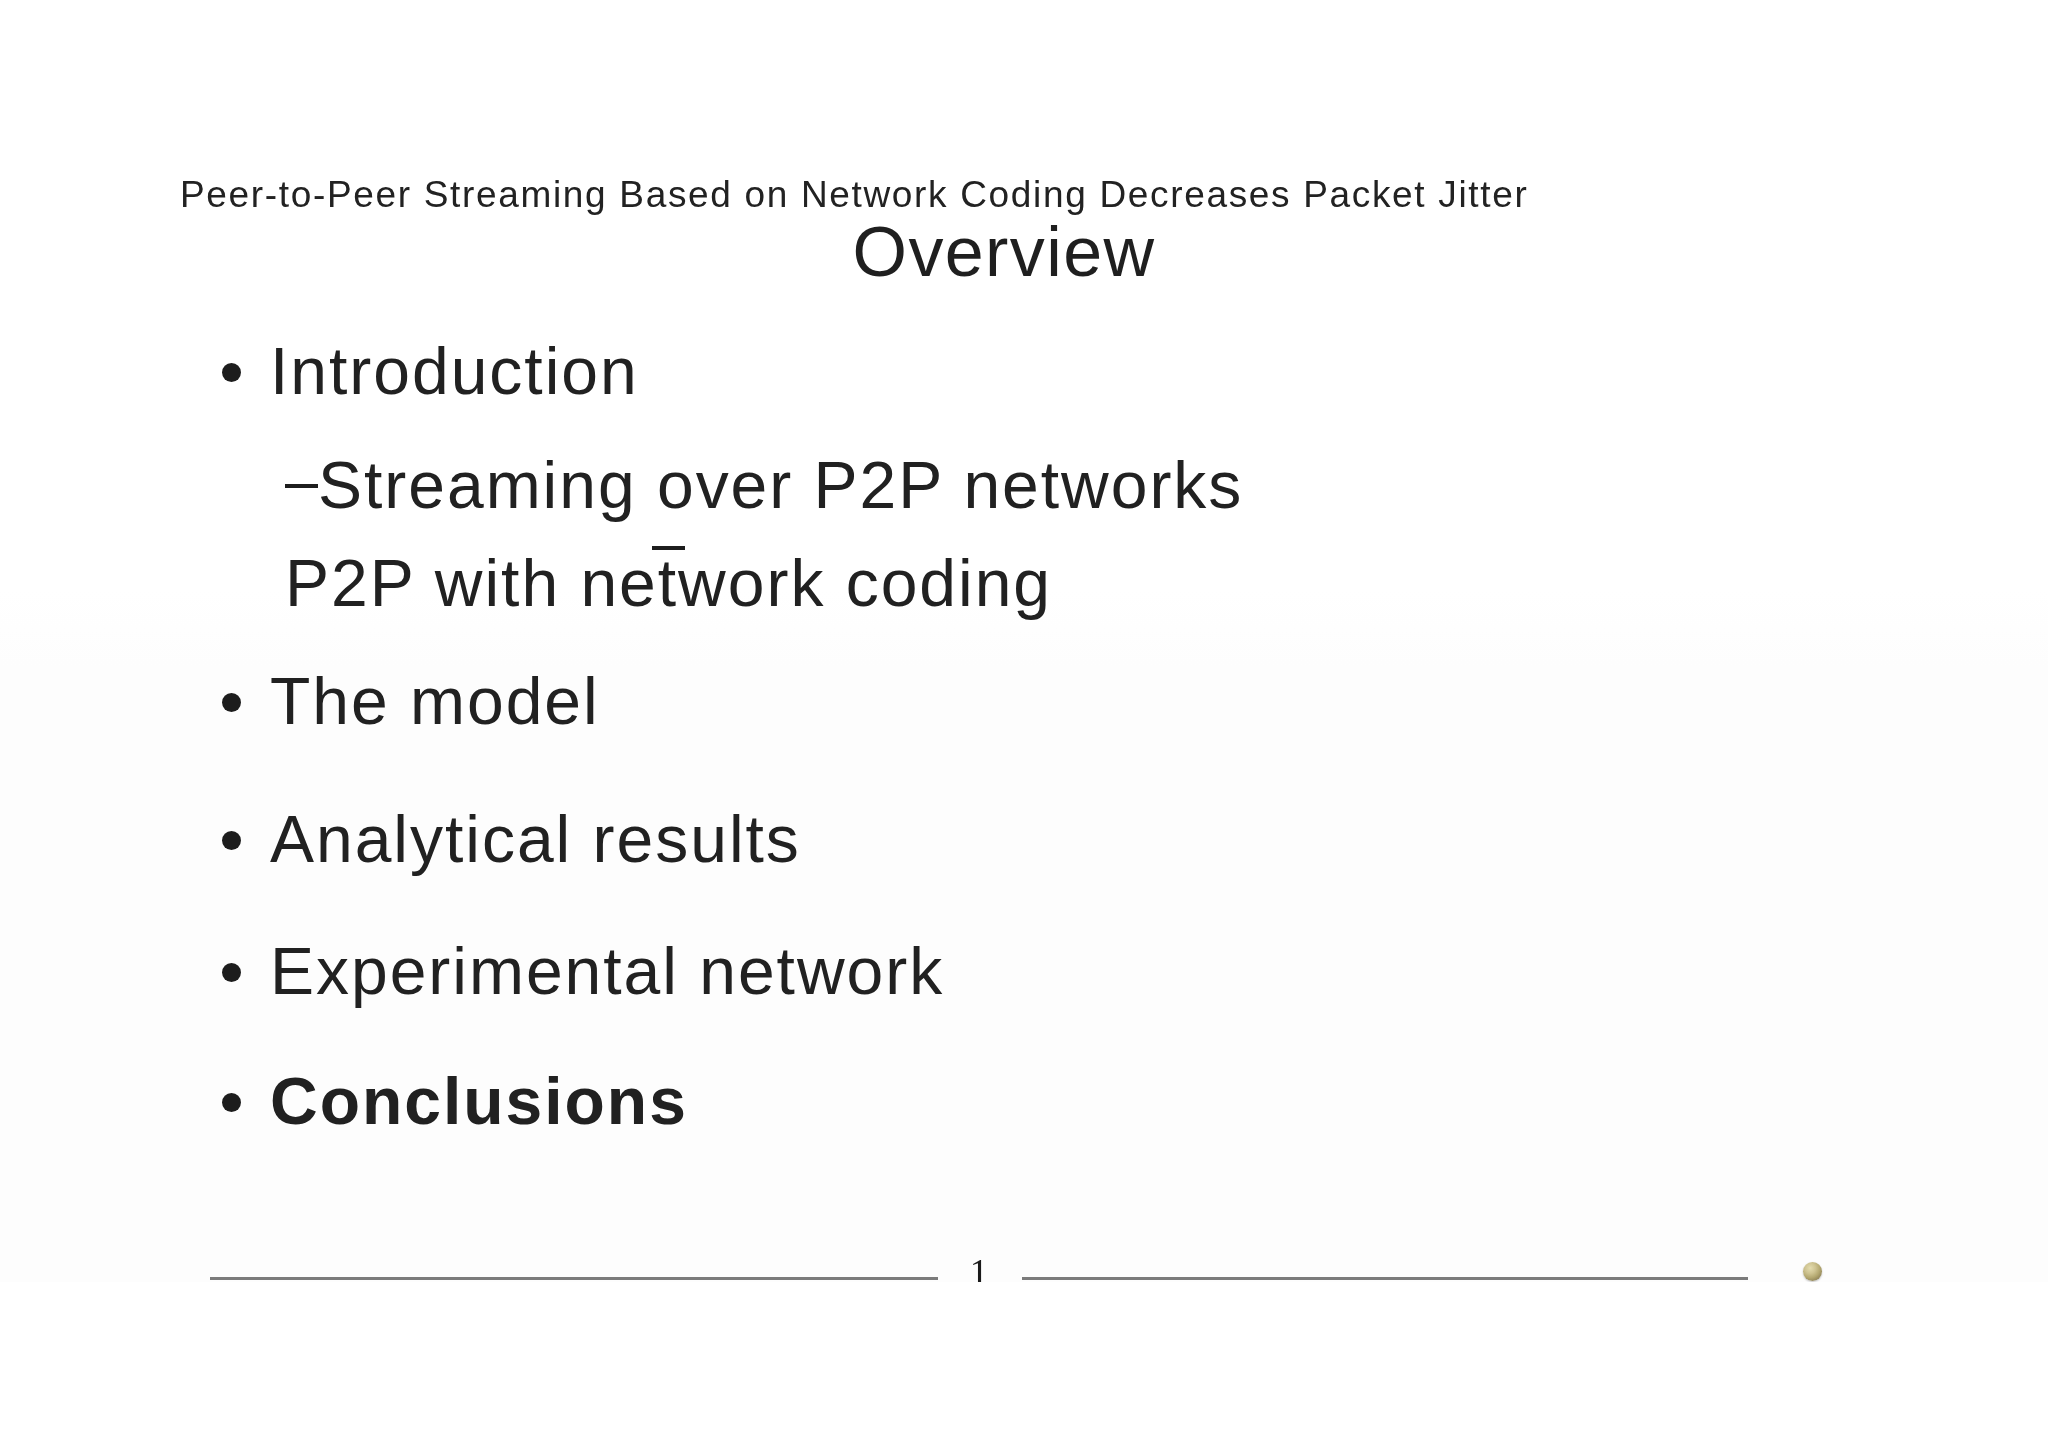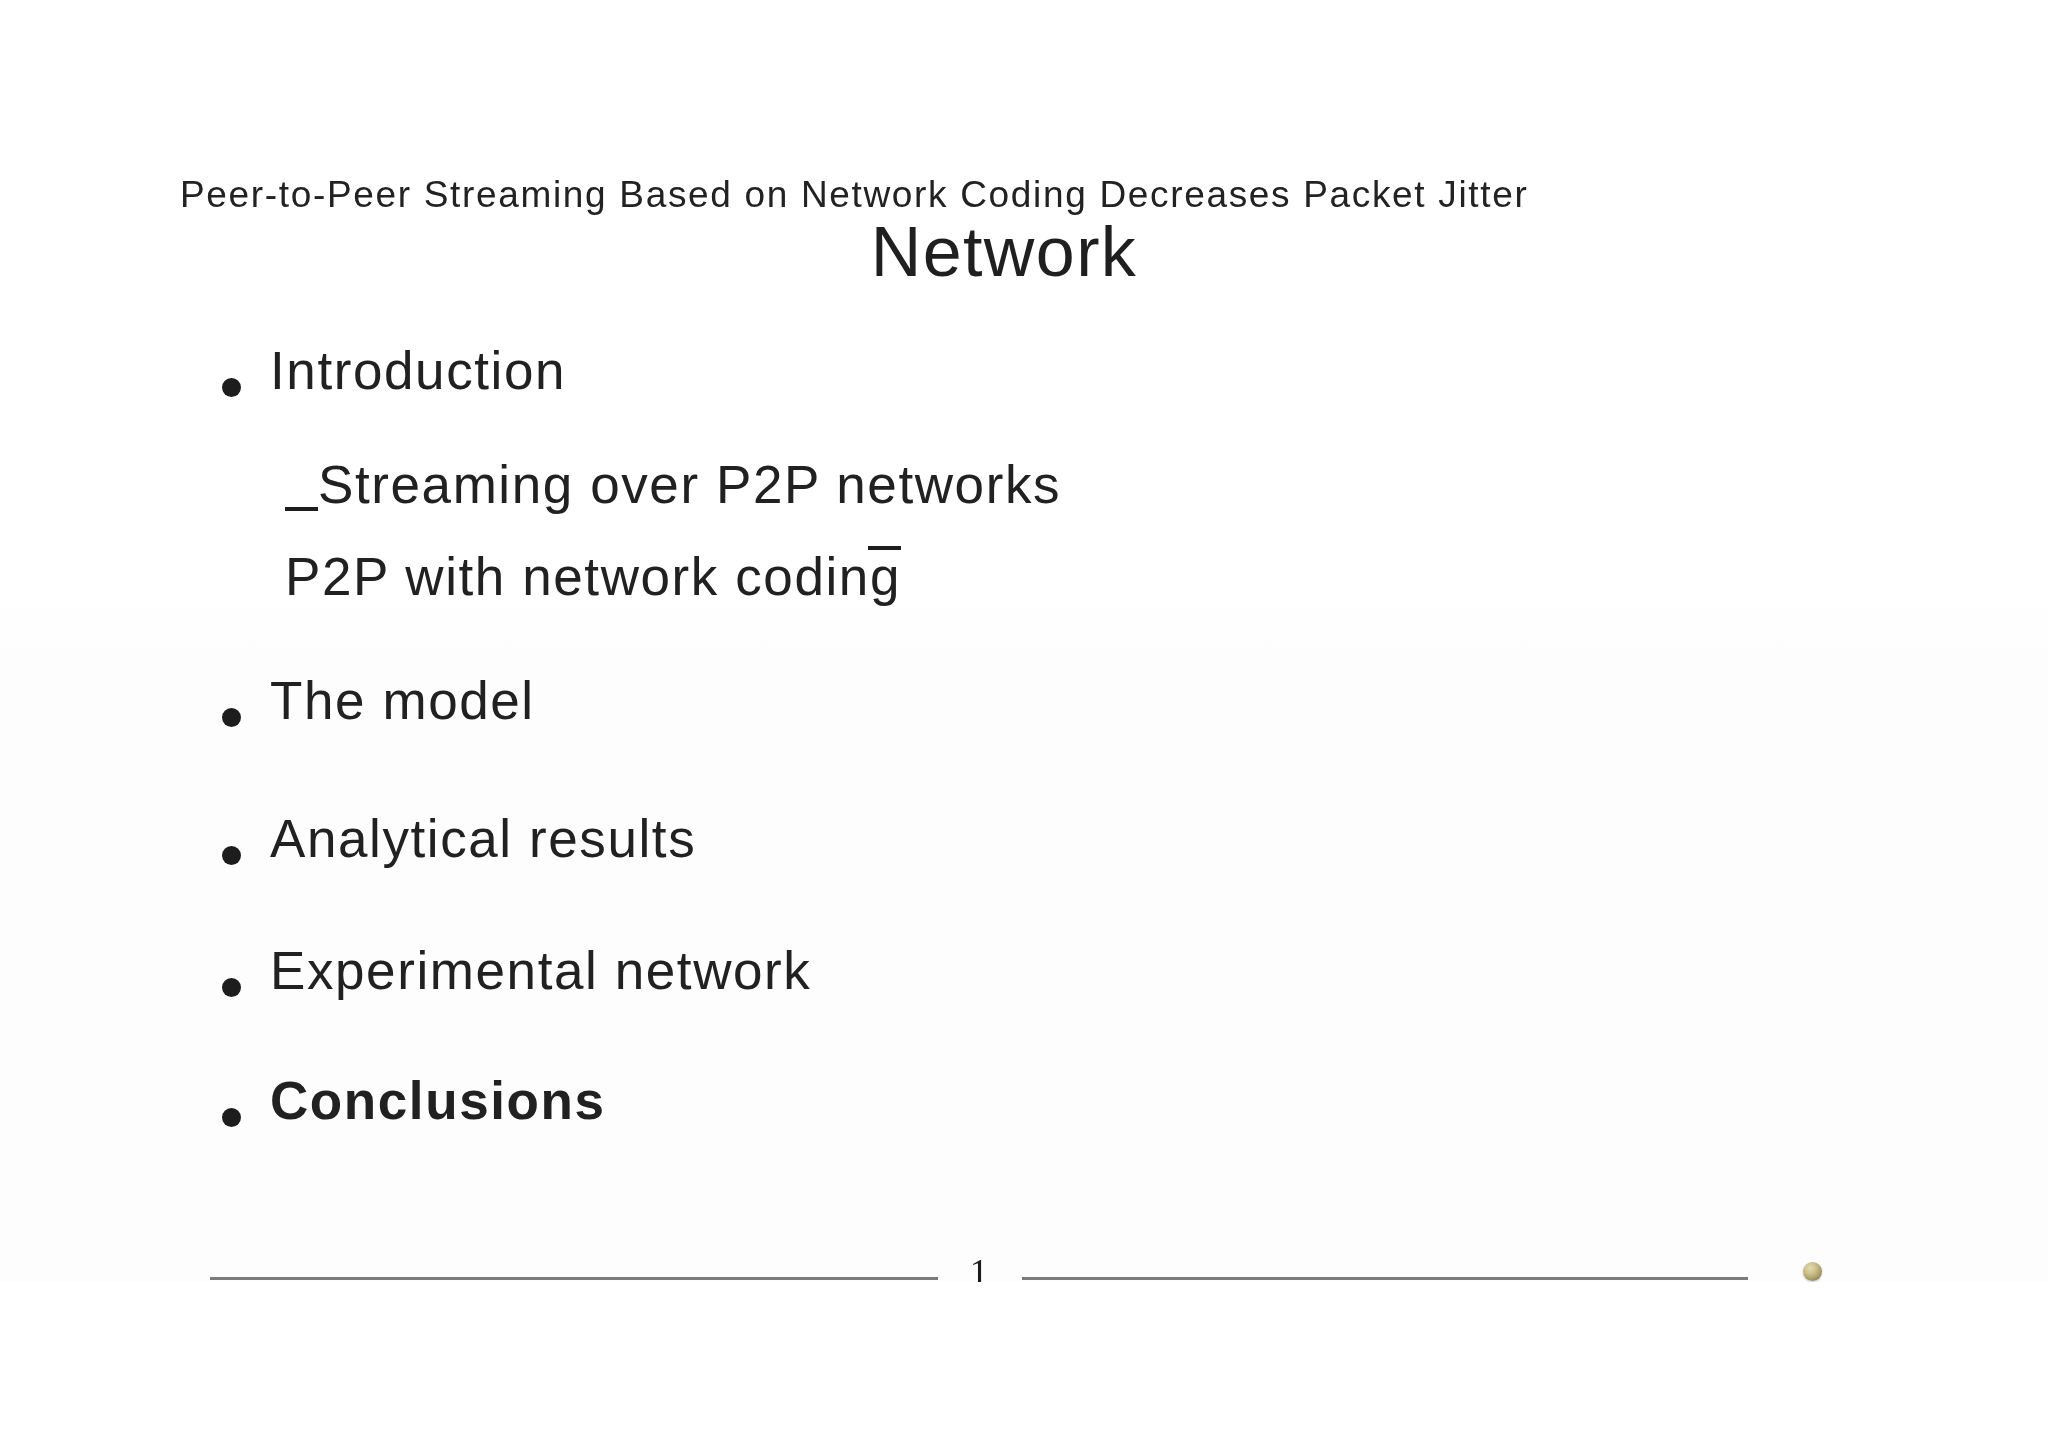--- a/index.html
+++ b/index.html
@@ -37,23 +37,23 @@
     line-height: 1;
     letter-spacing: 0.02em;
     text-align: center;
     color: #1f1f1f;
     white-space: nowrap;
   }
 
   .item {
     position: absolute;
     display: flex;
-    align-items: flex-end;
+    align-items: center;
     height: 53px;
-    font-size: 53px;
+    font-size: 66px;
     line-height: 1;
     letter-spacing: 0.03em;
     color: #212121;
     white-space: nowrap;
   }
   .item.l1 { left: 222px; gap: 29px; }
   .item.l2 { left: 285px; }
 
   .bullet-disc {
     flex: 0 0 auto;
@@ -112,21 +112,21 @@
     box-shadow: 0 1px 2px rgba(0,0,0,0.25);
   }
 </style>
 </head>
 <body>
 
 <div class="slide">
 
   <div class="header-line">Peer-to-Peer Streaming Based on Network Coding Decreases Packet Jitter</div>
 
-  <div class="slide-title">Network</div>
+  <div class="slide-title">Overview</div>
 
   <div class="item l1 pos-intro">
     <span class="bullet-disc"></span>
     <span>Introduction</span>
   </div>
 
   <div class="item l2 pos-stream">
     <span class="bullet-dash"></span>
     <span>Streaming over P2P networks</span>
   </div>

